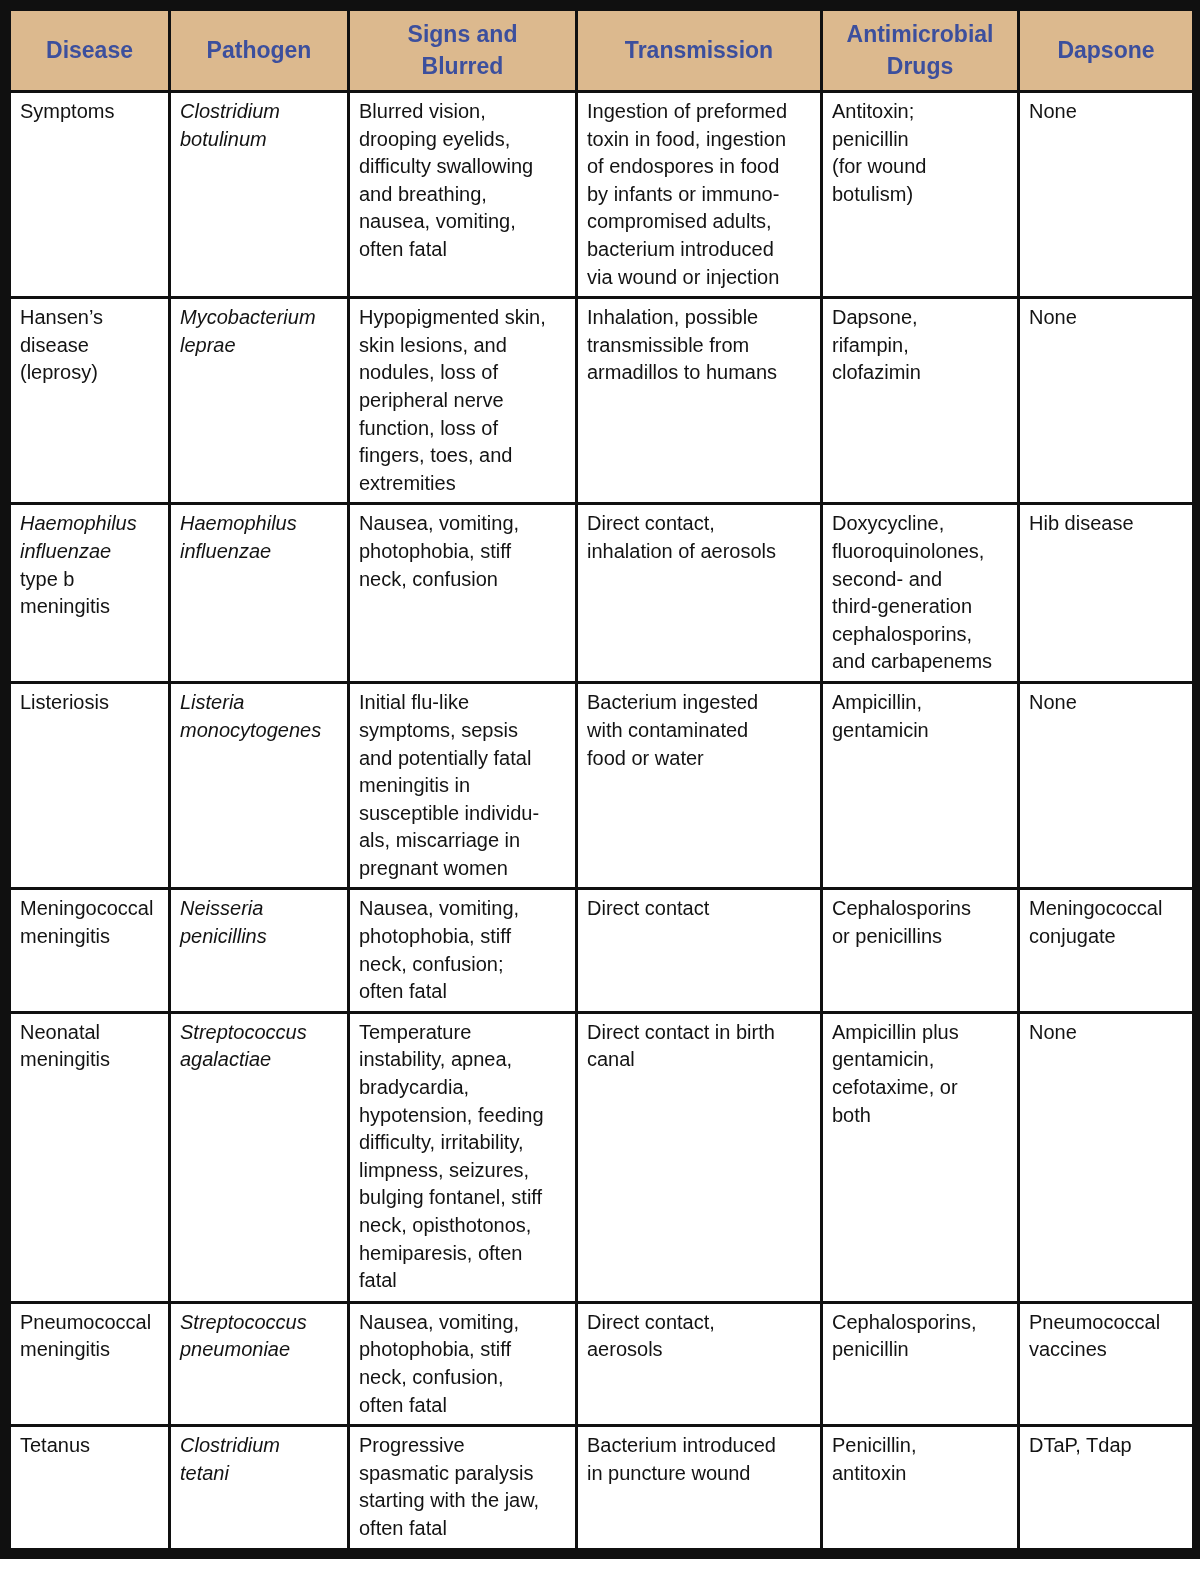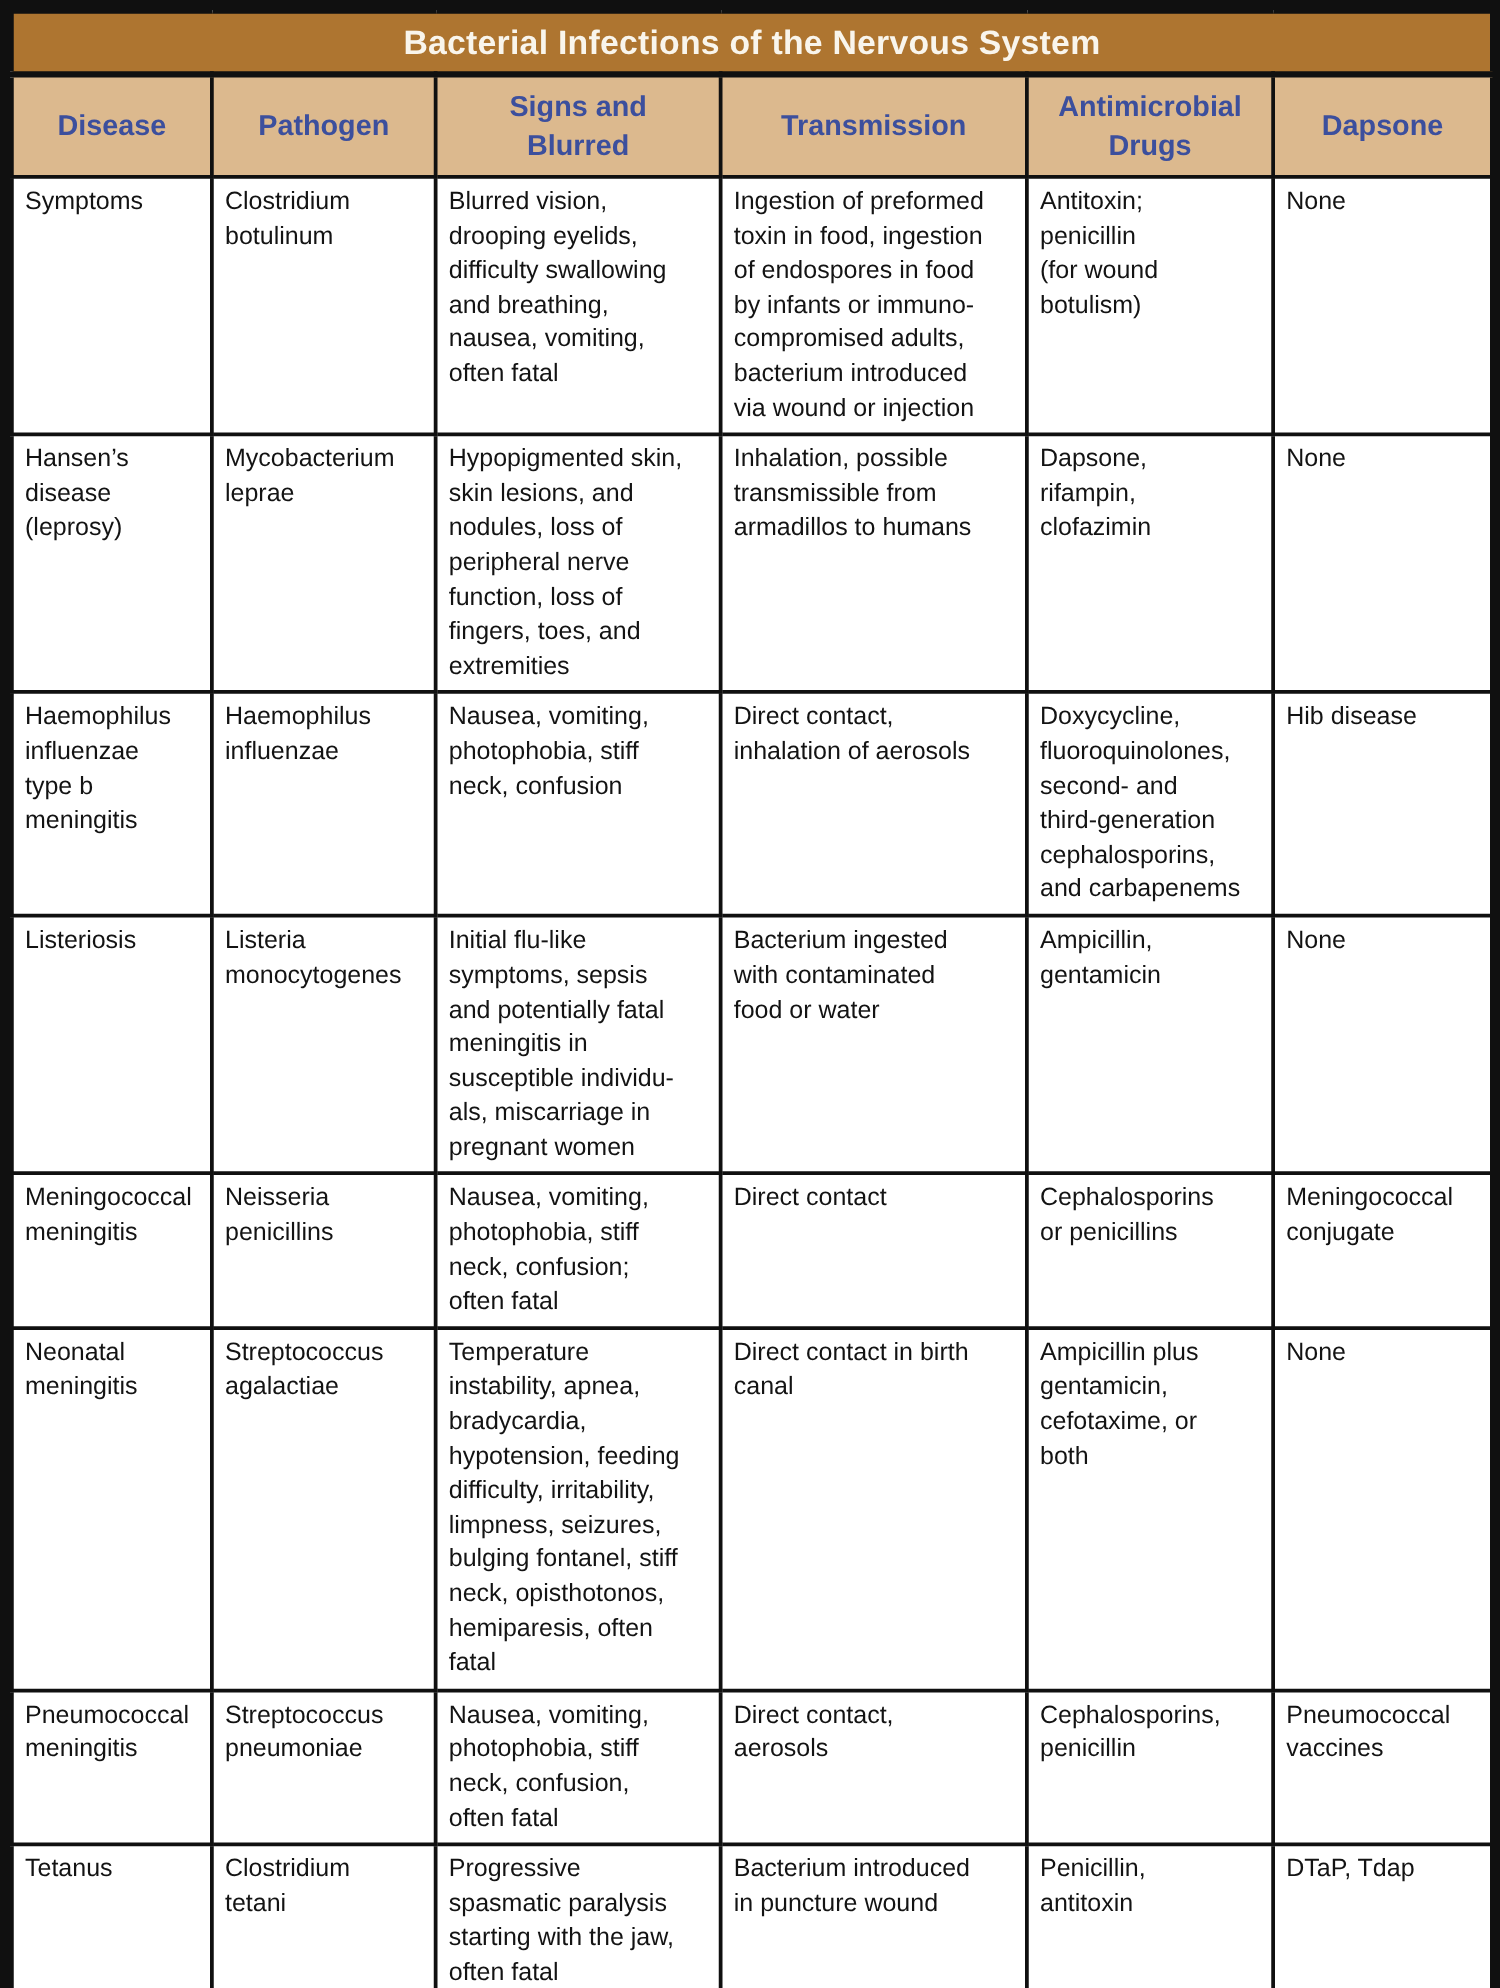--- a/index.html
+++ b/index.html
@@ -59,39 +59,36 @@
     overflow:hidden;
   }
   tbody tr:nth-child(1){height:205px;}
   tbody tr:nth-child(2){height:203px;}
   tbody tr:nth-child(3){height:179px;}
   tbody tr:nth-child(4){height:203px;}
   tbody tr:nth-child(5){height:120px;}
   tbody tr:nth-child(6){height:290px;}
   tbody tr:nth-child(7){height:122px;}
   tbody tr:nth-child(8){height:120px;}
-  .seg-italic{}
+  .seg-italic{font-style:italic;}
 </style>
 </head>
 <body>
 
 <div class="table-wrap">
   <table>
     <colgroup>
       <col class="c-disease">
       <col class="c-pathogen">
       <col class="c-signs">
       <col class="c-transmission">
       <col class="c-drugs">
       <col class="c-vaccine">
     </colgroup>
     <thead>
-      <tr>
-        <th class="title-cell" colspan="6">Bacterial Infections of the Nervous System</th>
-      </tr>
       <tr class="header-row">
         <th>Disease</th>
         <th>Pathogen</th>
         <th>Signs and
 Blurred</th>
         <th>Transmission</th>
         <th>Antimicrobial
 Drugs</th>
         <th>Dapsone</th>
       </tr>

